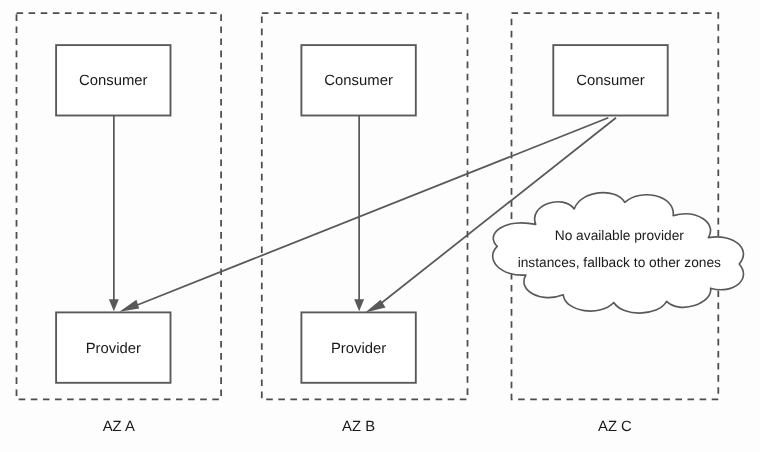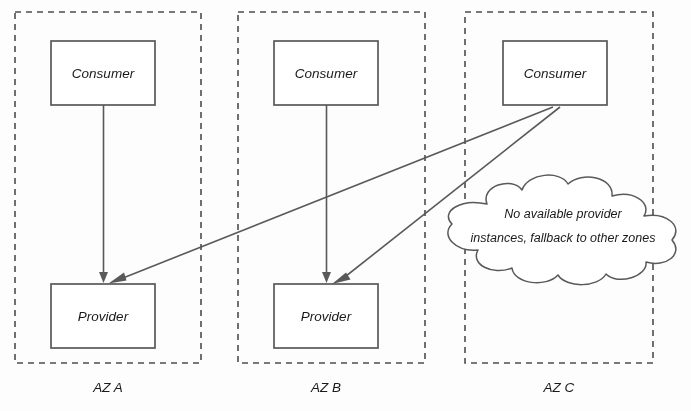--- a/index.html
+++ b/index.html
@@ -10,21 +10,20 @@
   }
   body {
     font-family: "Liberation Sans", "DejaVu Sans", sans-serif;
   }
   #diagram-root {
     position: relative;
     width: 691px;
     height: 411px;
     background: #fdfdfd;
     overflow: hidden;
-    font-style: italic;
   }
   #diagram-svg {
     position: absolute;
     left: 0;
     top: 0;
     width: 691px;
     height: 411px;
   }
   .zone-rect {
     fill: none;

